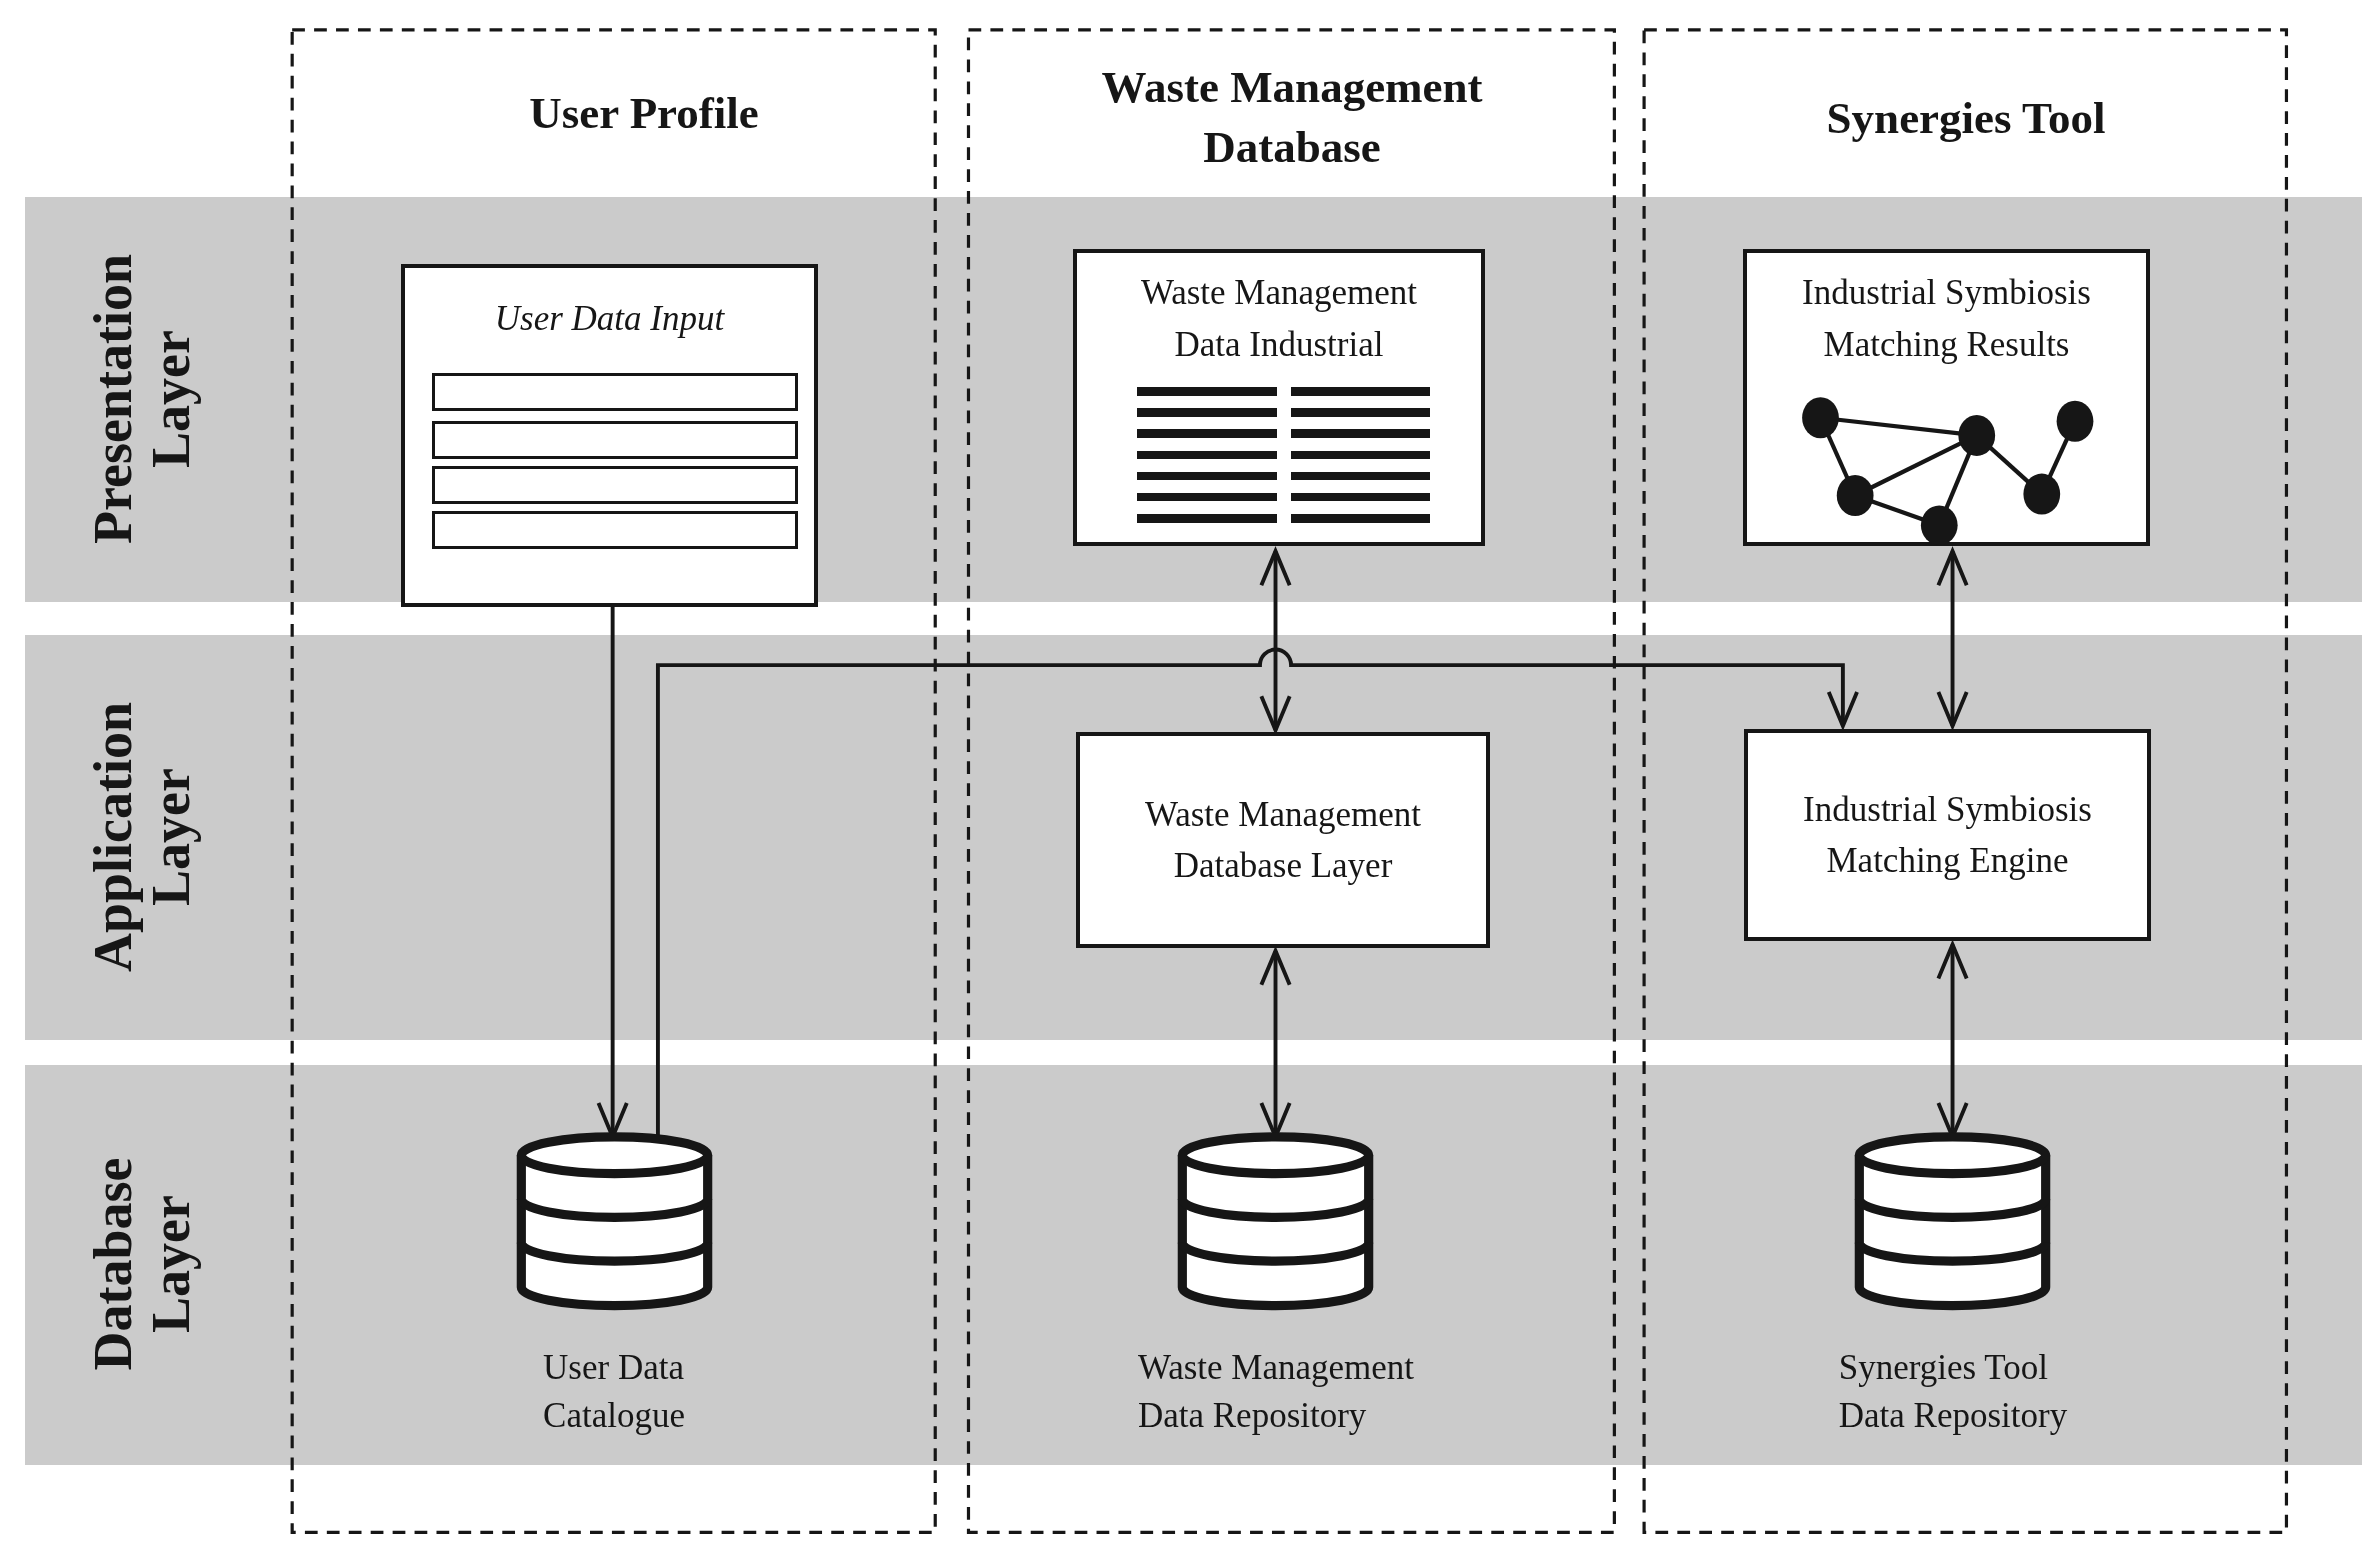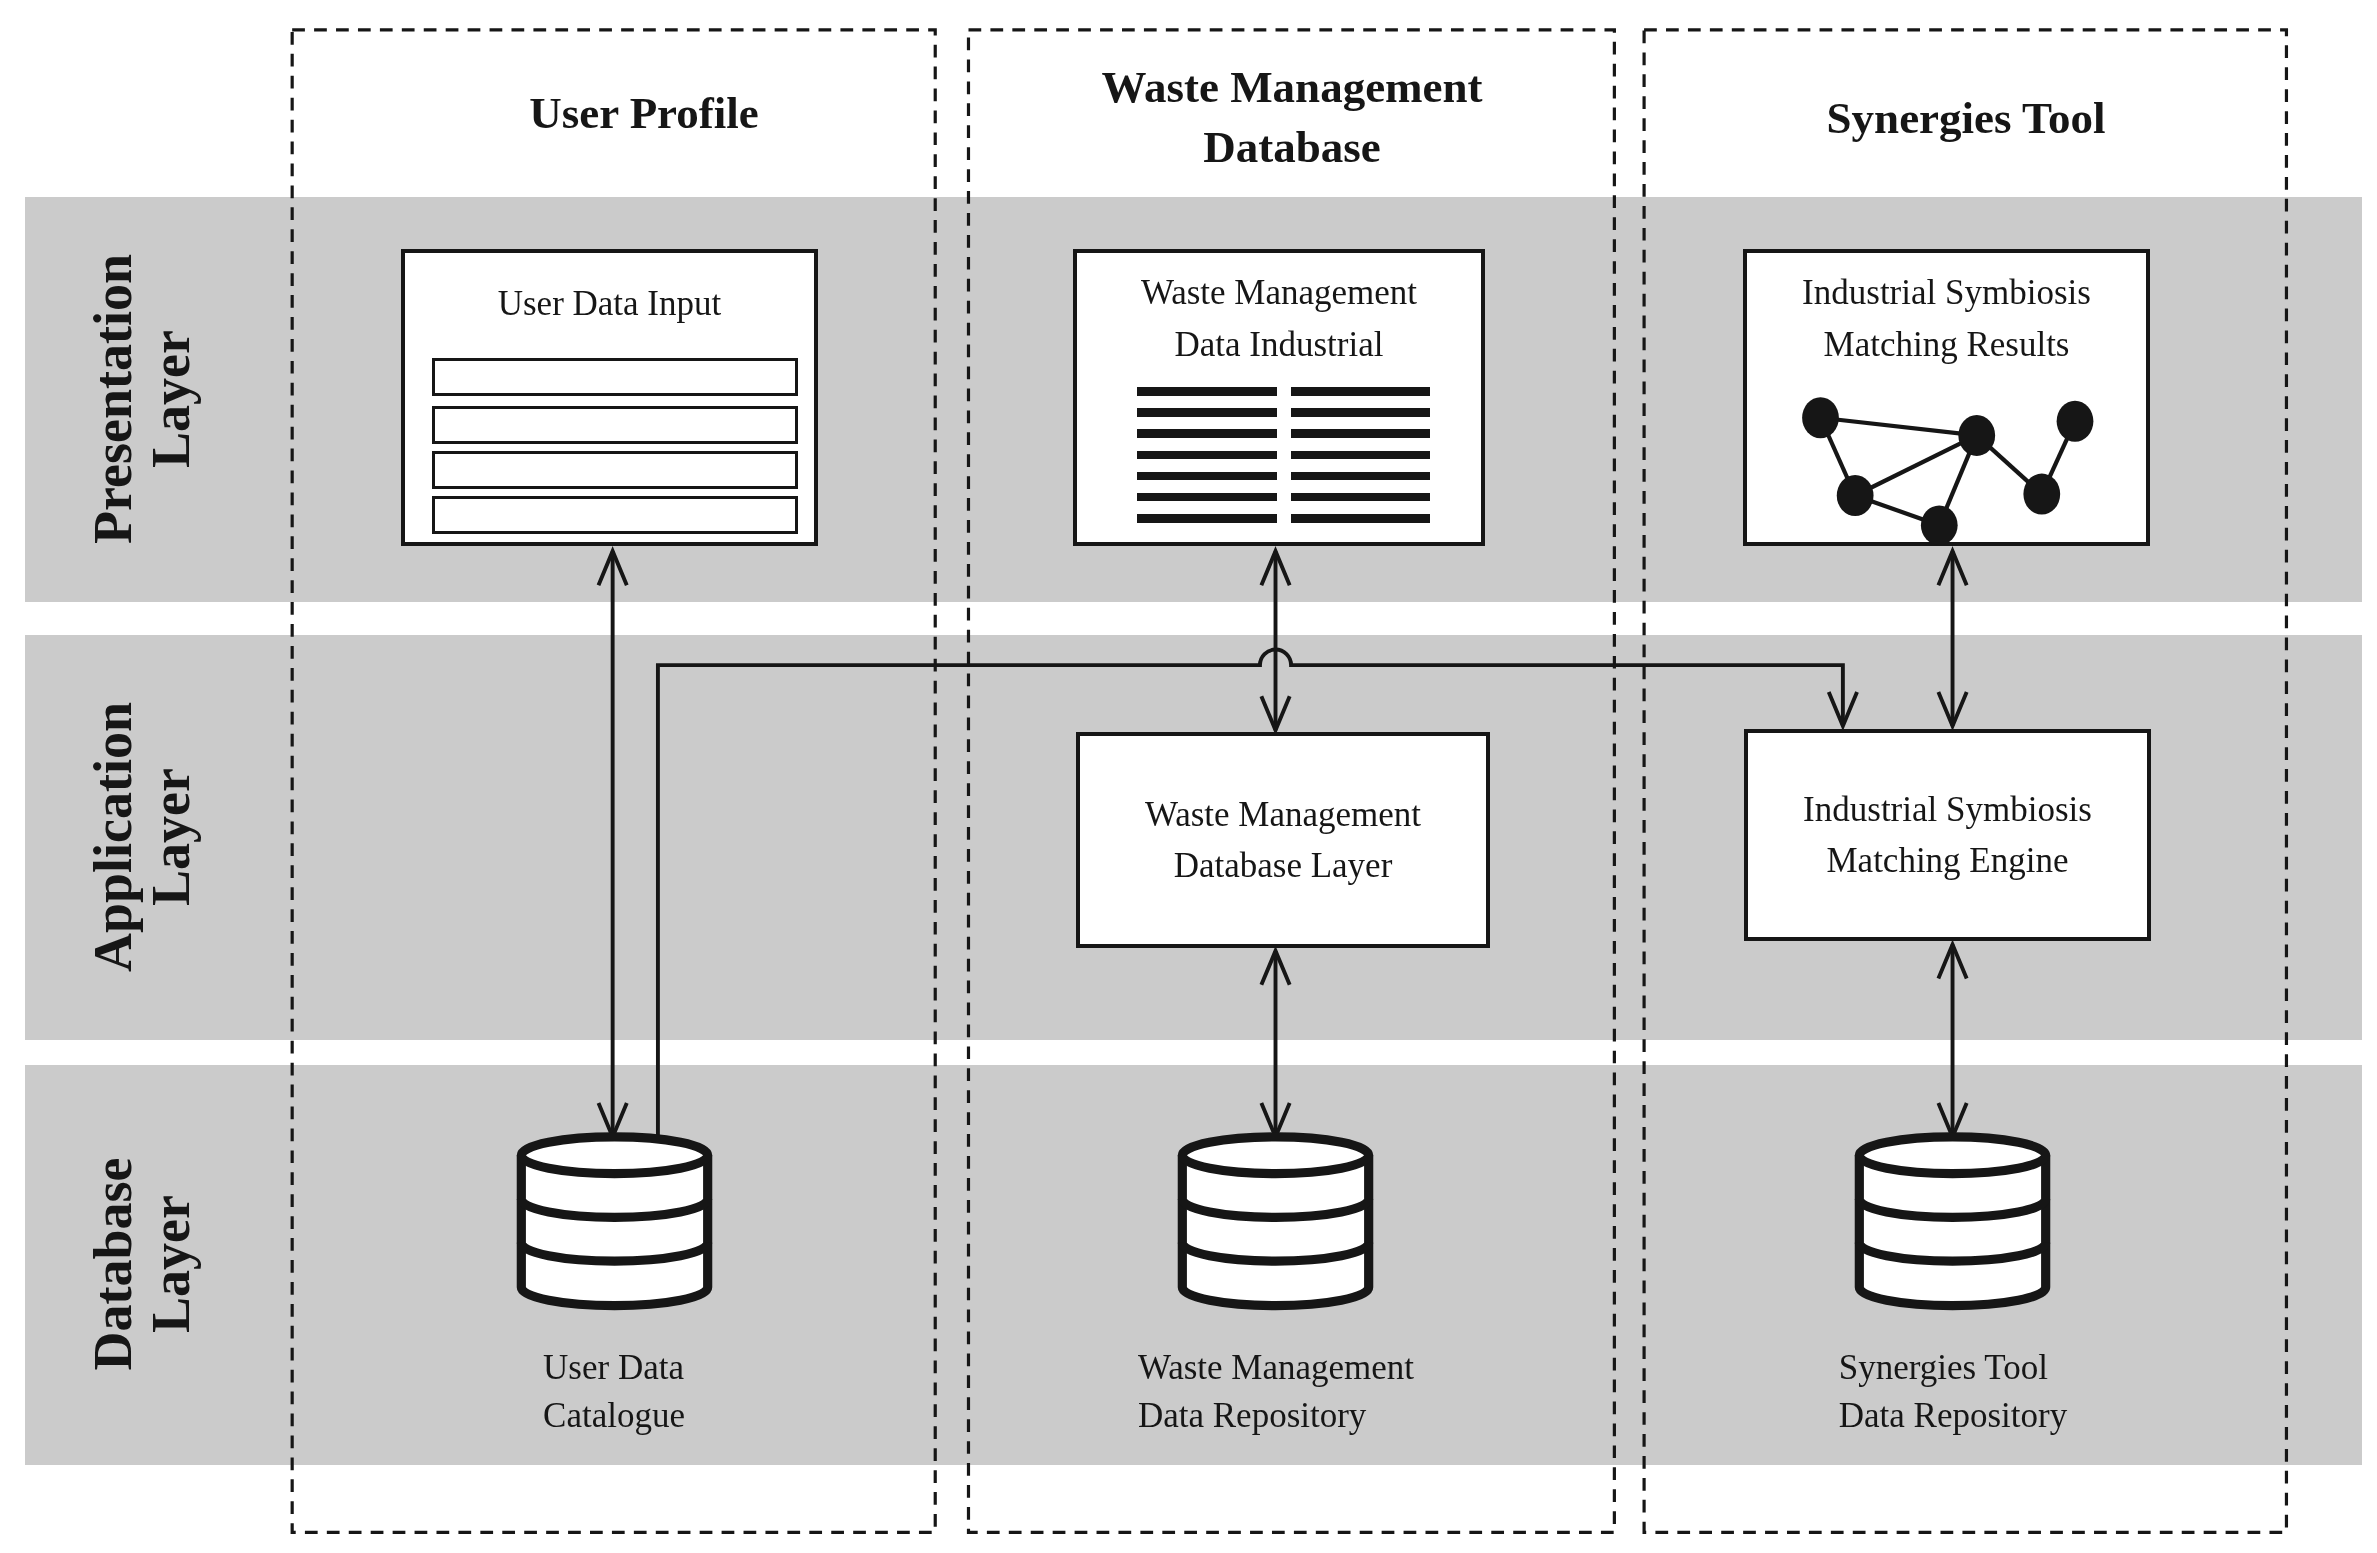--- a/index.html
+++ b/index.html
@@ -117,21 +117,21 @@
     <span>User Profile</span>
   </div>
   <div class="col-title" style="left:1292px;top:57px;">
     <span>Waste Management</span><br>
     <span>Database</span>
   </div>
   <div class="col-title" style="left:1966px;top:88px;">
     <span>Synergies Tool</span>
   </div>
 
-  <div class="pbox" style="left:401px;top:249px;width:417px;height:297px;">
+  <div class="pbox" style="left:401px;top:264px;width:417px;height:343px;font-style:italic;">
     <div class="box-title" style="top:25px;">User Data Input</div>
     <div>
       <div class="input-bar" style="top:105px;"></div>
       <div class="input-bar" style="top:153px;"></div>
       <div class="input-bar" style="top:198px;"></div>
       <div class="input-bar" style="top:243px;"></div>
     </div>
   </div>
 
   <div class="pbox" style="left:1073px;top:249px;width:412px;height:297px;">

